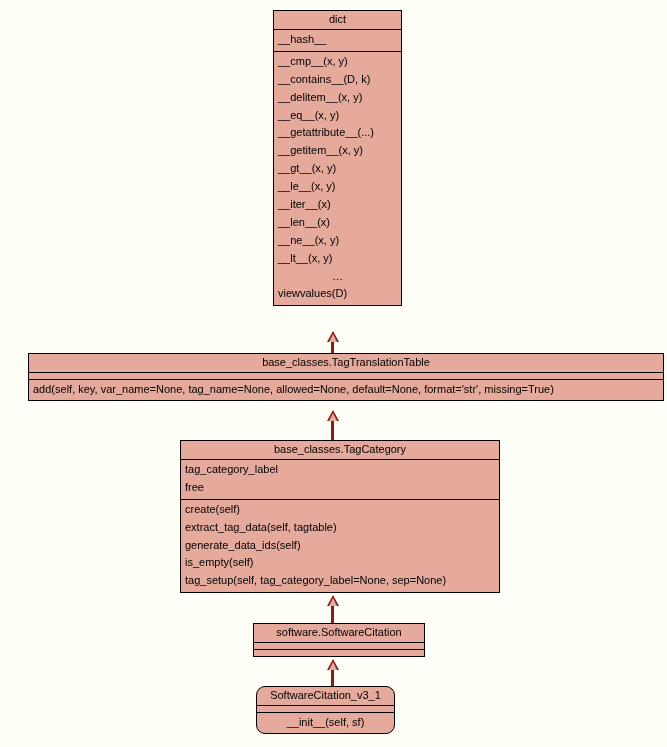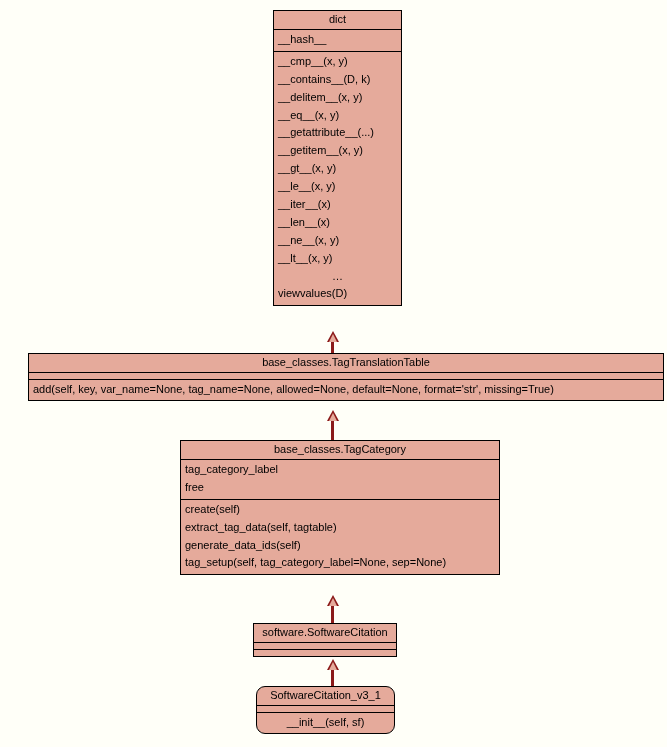--- a/index.html
+++ b/index.html
@@ -166,25 +166,26 @@
   <div class="uml-class" style="left:180px; top:440px; width:320px;">
     <div class="uml-title">base_classes.TagCategory</div>
     <div class="compartment">
       <div class="member">tag_category_label</div>
       <div class="member">free</div>
     </div>
     <div class="compartment">
       <div class="member">create(self)</div>
       <div class="member">extract_tag_data(self, tagtable)</div>
       <div class="member">generate_data_ids(self)</div>
+      <div class="member">is_empty(self)</div>
       <div class="member">tag_setup(self, tag_category_label=None, sep=None)</div>
     </div>
   </div>
 
-  <div class="uml-class" style="left:253px; top:623px; width:144px;">
+  <div class="uml-class" style="left:253px; top:623px; width:172px;">
     <div class="uml-title">software.SoftwareCitation</div>
     <div class="compartment empty"></div>
     <div class="compartment empty"></div>
   </div>
 
   <div class="uml-class" style="left:256px; top:686px; width:139px;border-radius:9px;">
     <div class="uml-title">SoftwareCitation_v3_1</div>
     <div class="compartment empty"></div>
     <div class="compartment">
       <div class="member center tight">__init__(self, sf)</div>

